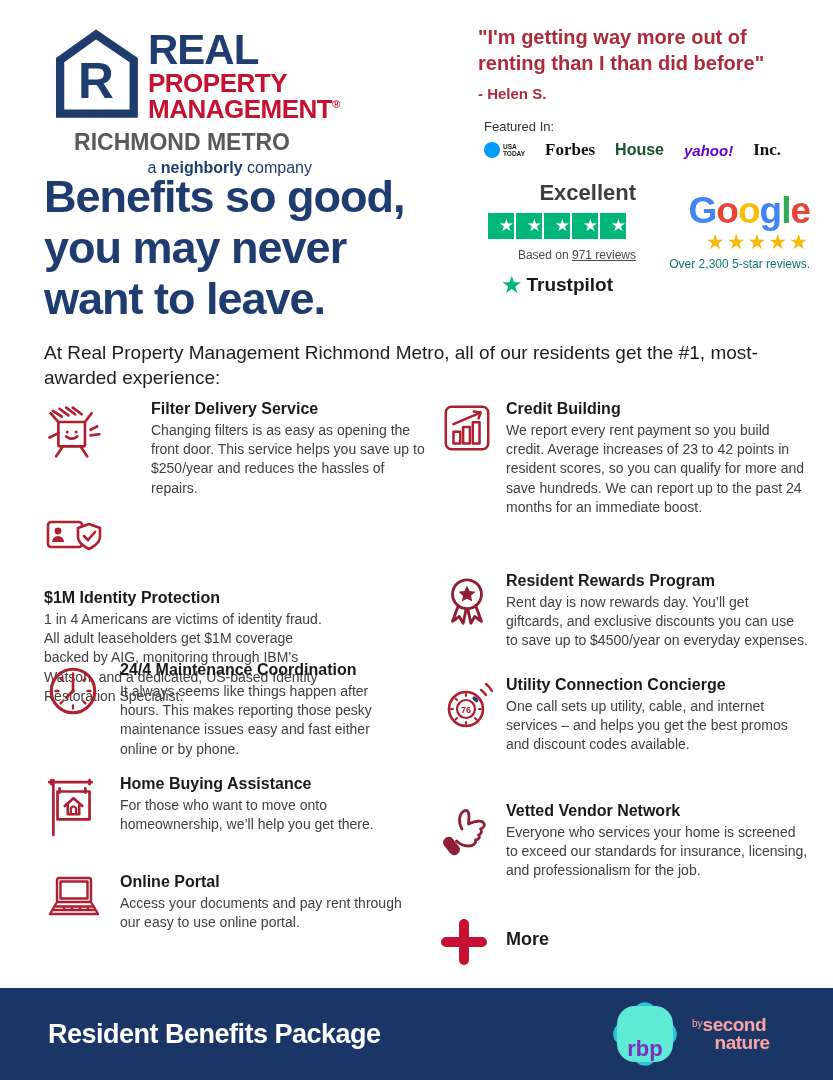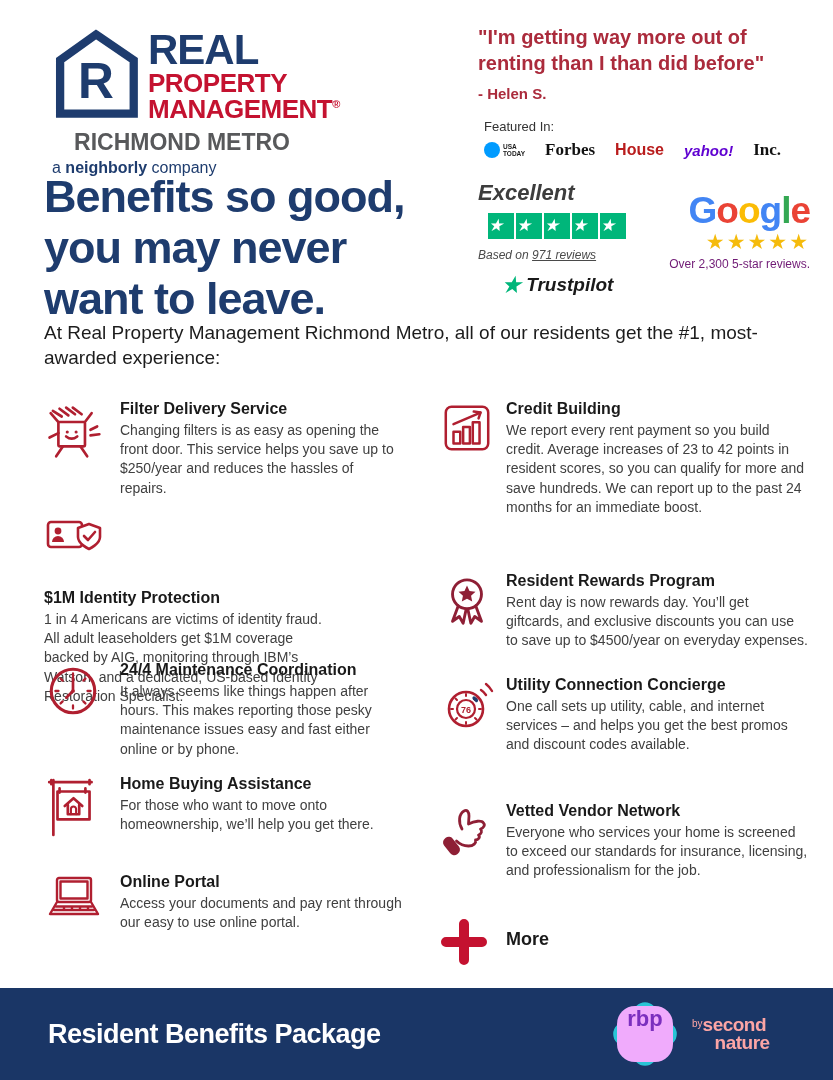--- a/index.html
+++ b/index.html
@@ -12,86 +12,86 @@
 
   
   .brand { position:absolute; left:52px; top:28px; width:280px; }
   .brand-row { display:flex; align-items:flex-start; gap:8px; }
   .brand-house { flex:0 0 auto; }
   .brand-names { padding-top:2px; }
   .brand-real { font-size:42px; font-weight:700; letter-spacing:-1px; color:#1e3c6e; line-height:0.95; }
   .brand-prop, .brand-mgmt { font-size:26px; font-weight:700; letter-spacing:-0.5px; color:#c41230; line-height:1.02; }
   .brand-reg { font-size:11px; vertical-align:super; }
   .brand-location { margin-top:6px; text-align:center; width:260px; font-size:23px; font-weight:700; color:#58595b; letter-spacing:0; }
-  .brand-tagline { margin-top:3px; text-align:left; width:260px; font-size:16px; color:#1e3c6e; }
+  .brand-tagline { margin-top:3px; text-align:right; width:260px; font-size:16px; color:#1e3c6e; }
   .brand-tagline .nb { font-weight:700; }
 
   
   .testimonial { position:absolute; left:478px; top:24px; width:340px; color:#ab2b3c; }
   .quote-line { font-size:20px; font-weight:600; line-height:1.32; }
   .quote-attr { margin-top:8px; font-size:15px; font-weight:600; }
 
   
   .featured { position:absolute; left:484px; top:119px; width:330px; }
   .featured-label { font-size:13px; color:#333; }
   .featured-logos { margin-top:6px; display:flex; align-items:center; gap:20px; }
   .usa-today { display:flex; align-items:center; gap:3px; }
   .usa-circle { width:16px; height:16px; border-radius:50%; background:#009bff; }
   .usa-text { font-size:6.5px; font-weight:700; color:#1a1a1a; line-height:1.15; }
   .logo-forbes { font-family:"Liberation Serif", serif; font-size:17px; font-weight:700; color:#111; }
-  .logo-house { font-size:16px; font-weight:700; color:#b91c1c; }
+  .logo-house { font-size:16px; font-weight:700; color:#14532d; }
   .logo-yahoo { font-size:15px; font-weight:700; font-style:italic; color:#5f01d1; }
   .logo-inc { font-family:"Liberation Serif", serif; font-size:17px; font-weight:700; color:#111; }
 
   
-  .tp-block { position:absolute; left:478px; top:180px; width:158px; text-align:left;font-style:italic; }
+  .tp-block { position:absolute; left:478px; top:180px; width:158px; text-align:right; }
   .tp-excellent { font-size:22px; font-weight:700; color:#3d3d3d; }
   .tp-stars { margin-top:7px; display:flex; gap:2px; justify-content:center; }
   .tp-star { width:26px; height:26px; background:#00b67a; position:relative; }
   .tp-star::before { content:"★"; position:absolute; left:0; right:0; top:50%; transform:translateY(-54%); color:#fff; font-size:17px; line-height:1; }
   .tp-basedon { margin-top:9px; font-size:12px; color:#4a4a4a; }
   .tp-basedon .u { text-decoration:underline; }
   .tp-brand { margin-top:11px; display:flex; align-items:center; justify-content:center; gap:4px; }
   .tp-brand-star { color:#00b67a; font-size:24px; line-height:1; }
   .tp-brand-name { font-size:19px; font-weight:700; color:#191919; }
 
   .g-block { position:absolute; left:640px; top:192px; width:170px; text-align:right; }
   .g-word { font-size:37px; font-weight:700; letter-spacing:-1px; line-height:1; }
   .gl-b { color:#4285f4; } .gl-r { color:#ea4335; } .gl-y { color:#fbbc05; } .gl-g { color:#34a853; }
   .g-stars { margin-top:2px; color:#f5bb0c; font-size:21px; letter-spacing:2px; line-height:1; }
   .g-star::before { content:"★"; }
-  .g-caption { margin-top:5px; font-size:12px; color:#701a75; }
+  .g-caption { margin-top:5px; font-size:12px; color:#0f766e; }
 
   
   .headline { position:absolute; left:44px; top:172px; width:430px; color:#1e3c6e; font-size:45px; font-weight:700; letter-spacing:-1px; line-height:1.13; }
-  .intro { position:absolute; left:44px; top:320px; width:750px; font-size:19px; color:#1c1c1c; line-height:1.32; }
+  .intro { position:absolute; left:44px; top:340px; width:750px; font-size:19px; color:#1c1c1c; line-height:1.32; }
 
   
   .benefit { position:absolute; display:flex; }
   .benefit .icon-cell { flex:0 0 76px; padding-top:2px; }
   .benefit.right-col .icon-cell { flex:0 0 66px; }
   .benefit .txt { }
   .benefit .b-title { font-size:16px; font-weight:700; color:#1a1a1a; line-height:1.25; }
   .benefit .b-body { margin-top:2px; font-size:14px; color:#404040; line-height:1.37; }
   .left-col { left:44px; width:360px; }
   .left-col .b-body { width:282px; }
   .right-col { left:440px; width:380px; }
   .right-col .b-body { width:302px; }
-  .b-l1 { top:399px; } .b-l2 { top:512px;flex-direction:column; } .b-l3 { top:660px; } .b-l4 { top:774px; } .b-l5 { top:872px; }
+  .b-l1 { top:399px;gap:31px; } .b-l2 { top:512px;flex-direction:column; } .b-l3 { top:660px; } .b-l4 { top:774px; } .b-l5 { top:872px; }
   .b-r1 { top:399px; } .b-r2 { top:571px; } .b-r3 { top:675px; } .b-r4 { top:801px; } .b-r5 { top:916px; }
   .b-r5 .b-title { font-size:18px; padding-top:12px; }
   .icon-svg { display:block; }
 
   
   .footer { position:absolute; left:0; top:988px; width:833px; height:92px; background:#1a3666; }
   .footer-title { position:absolute; left:48px; top:50%; transform:translateY(-50%); color:#ffffff; font-size:27px; font-weight:700; letter-spacing:-0.5px; }
   .footer-logo { position:absolute; left:608px; top:50%; transform:translateY(-50%); display:flex; align-items:center; gap:10px; }
   .rbp-mark { position:relative; width:74px; height:74px; }
   .rbp-diamond { position:absolute; left:11px; top:11px; width:52px; height:52px; background:#29c5d6; border-radius:12px; transform:rotate(45deg); }
-  .rbp-squircle { position:absolute; left:9px; top:9px; width:56px; height:56px; background:#f0abfc; border-radius:18px; display:flex; align-items:flex-start; justify-content:center; }
+  .rbp-squircle { position:absolute; left:9px; top:9px; width:56px; height:56px; background:#5eead4; border-radius:18px; display:flex; align-items:flex-end; justify-content:center; }
   .rbp-text { color:#7b2fbe; font-size:22px; font-weight:700; }
   .sn-group { display:flex; align-items:flex-start; gap:0; color:#fca5a5; }
   .sn-by { font-size:10px; margin-top:2px; }
   .sn-stack { line-height:0.95; font-size:19px; font-weight:700; letter-spacing:-0.5px; }
   .sn-nature { margin-left:12px; }
 </style>
 </head>
 <body>
 
 <div class="page">

